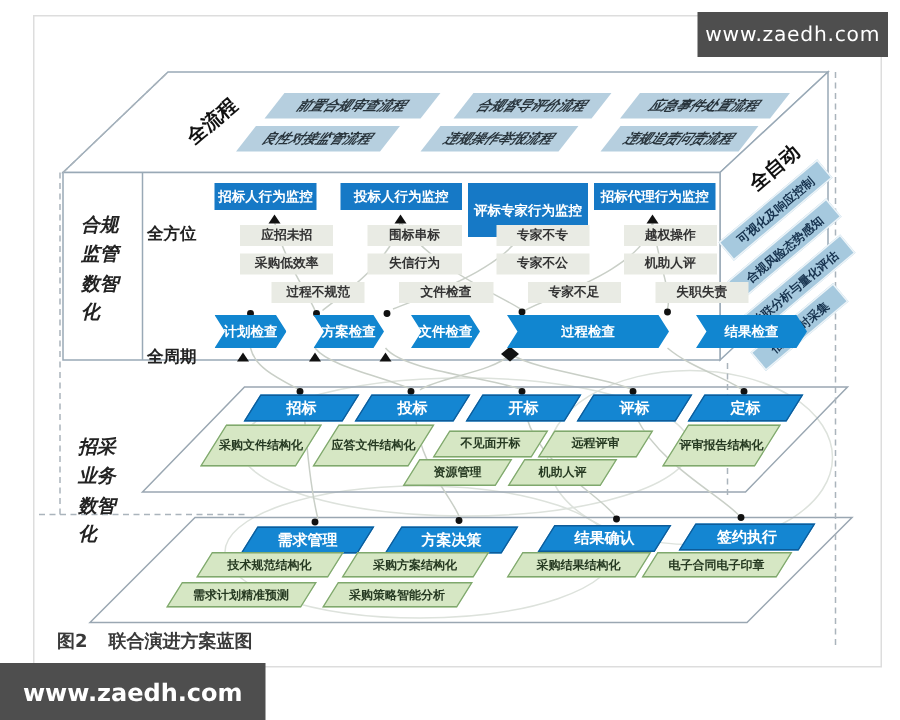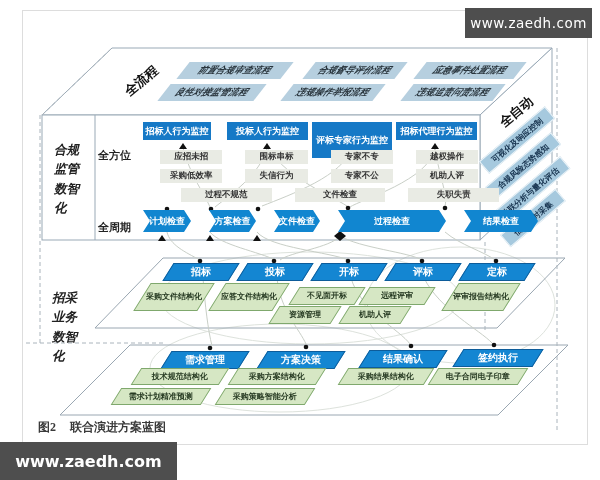--- a/index.html
+++ b/index.html
@@ -28,21 +28,21 @@
       align-items:center;justify-content:center;}
   .gb{background:#d6e7c4;border:1px solid #7fa86d;transform:skewX(-32deg);display:flex;
       align-items:center;justify-content:center;}
   .us{transform:skewX(32deg);display:block;width:100%;text-align:center;}
   .sh .us{color:#fff;font-size:10px;font-weight:700;white-space:nowrap;}
   .gb .us{color:#263a22;font-size:8px;font-weight:700;line-height:1.25;}
   .vlabel{font-size:12.5px;font-weight:700;color:#222;line-height:1.55;text-align:left;font-style:italic;}
   .dim{font-size:11px;font-weight:700;color:#222;white-space:nowrap;}
   .axis{font-size:13px;font-weight:700;color:#111;transform:rotate(-40deg);white-space:nowrap;}
   .badge{background:#4e4e4e;color:#fff;display:flex;align-items:center;justify-content:center;}
-  .caption{font-size:12px;font-weight:700;color:#3a3a3a;font-family:Liberation Serif, serif;}
+  .caption{font-size:12px;font-weight:700;color:#3a3a3a;}
   .caption .gap{display:inline-block;width:14px;}
 </style>
 </head>
 <body>
 
 <div class="stage">
 
   <div class="abs frame" style="left:22px;top:10px;width:564px;height:433px;"></div>
 
   <svg class="abs" style="left:0;top:0;" width="600" height="480" viewBox="0 0 600 480">
@@ -123,21 +123,21 @@
 
   <div class="abs axis" style="left:497px;top:103px;">全自动</div>
 
   <div class="abs cb flex" style="left:474px;top:132px;width:84px;height:14px;">可视化及响应控制</div>
   <div class="abs cb flex" style="left:480px;top:158px;width:84px;height:14px;">合规风险态势感知</div>
   <div class="abs cb flex" style="left:484px;top:184px;width:90px;height:14px;">关联分析与量化评估</div>
   <div class="abs cb flex" style="left:497px;top:210px;width:70px;height:14px;">信息实时采集</div>
 
   <div class="abs vlabel" style="left:54px;top:140px;width:28px;">合规监管数智化</div>
   <div class="abs dim" style="left:98px;top:148px;">全方位</div>
-  <div class="abs dim" style="left:98px;top:220px;">全周期</div>
+  <div class="abs dim" style="left:98px;top:230px;">全周期</div>
 
   <div class="abs mb flex" style="left:143px;top:122px;width:68px;height:18px;">招标人行为监控</div>
   <div class="abs mb flex" style="left:227px;top:122px;width:81px;height:18px;">投标人行为监控</div>
   <div class="abs mb flex" style="left:312px;top:122px;width:80px;height:36px;">评标专家行为监控</div>
   <div class="abs mb flex" style="left:396px;top:122px;width:81px;height:18px;">招标代理行为监控</div>
 
   <div class="abs riskrow" style="left:140px;top:150px;width:338px;height:14px;">
     <div class="riskcell">应招未招</div>
     <div class="riskcell">围标串标</div>
     <div class="riskcell">专家不专</div>
@@ -145,20 +145,21 @@
   </div>
   <div class="abs riskrow" style="left:140px;top:169px;width:338px;height:14px;">
     <div class="riskcell">采购低效率</div>
     <div class="riskcell">失信行为</div>
     <div class="riskcell">专家不公</div>
     <div class="riskcell">机助人评</div>
   </div>
   <div class="abs riskrow" style="left:140px;top:188px;width:338px;height:14px;padding-left:21px;">
     <div class="riskcell">过程不规范</div>
     <div class="riskcell">文件检查</div>
+    <div class="riskcell">专家不足</div>
     <div class="riskcell">失职失责</div>
   </div>
 
   <div class="abs chevrow" style="left:143px;top:210px;height:22px;">
     <div class="chev" style="width:48px;">计划检查</div>
     <div class="chev" style="width:47px;">方案检查</div>
     <div class="chev" style="width:46px;">文件检查</div>
     <div class="chev" style="width:108px;font-family:Liberation Serif, serif;">过程检查</div>
     <div class="chev" style="width:74px;font-family:Liberation Serif, serif;">结果检查</div>
   </div>

